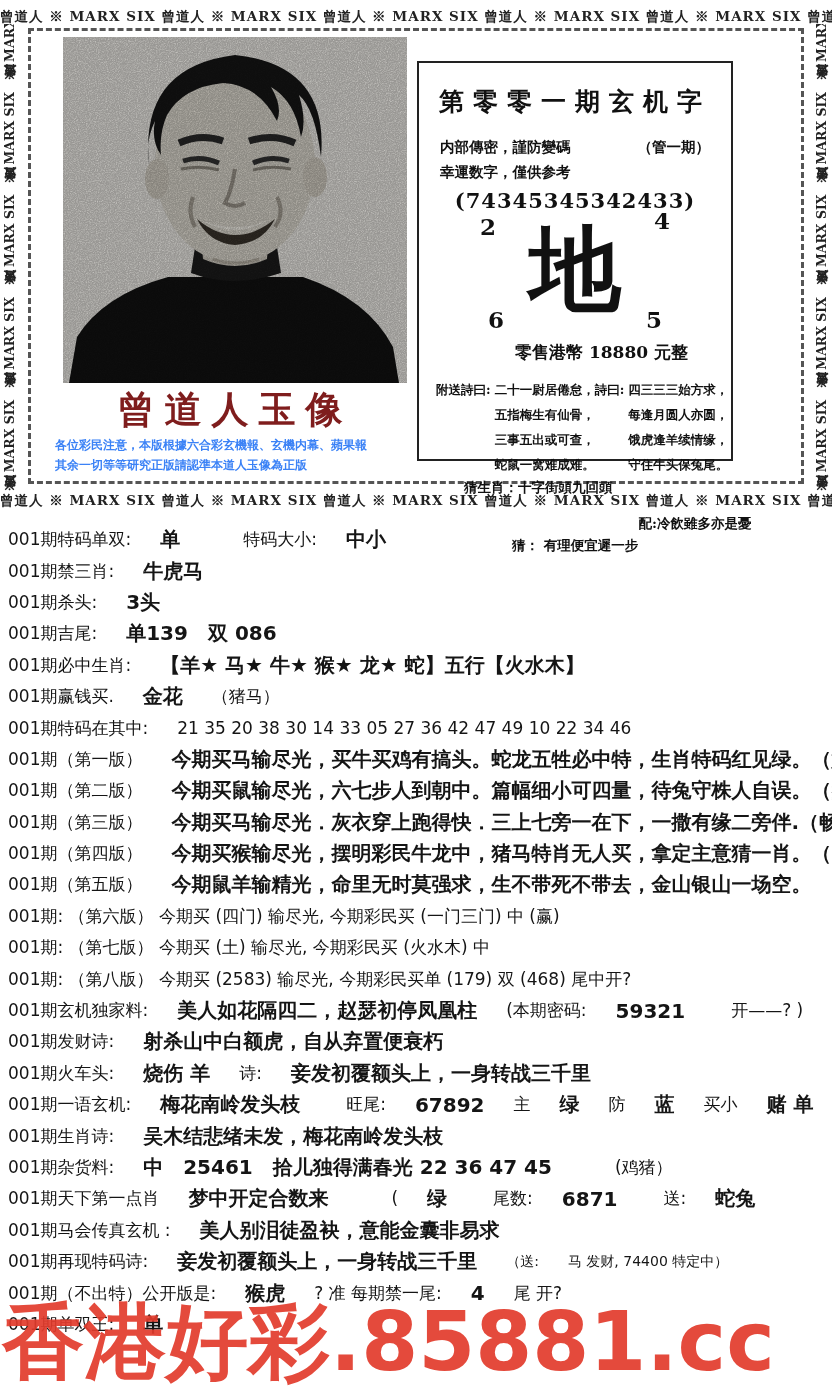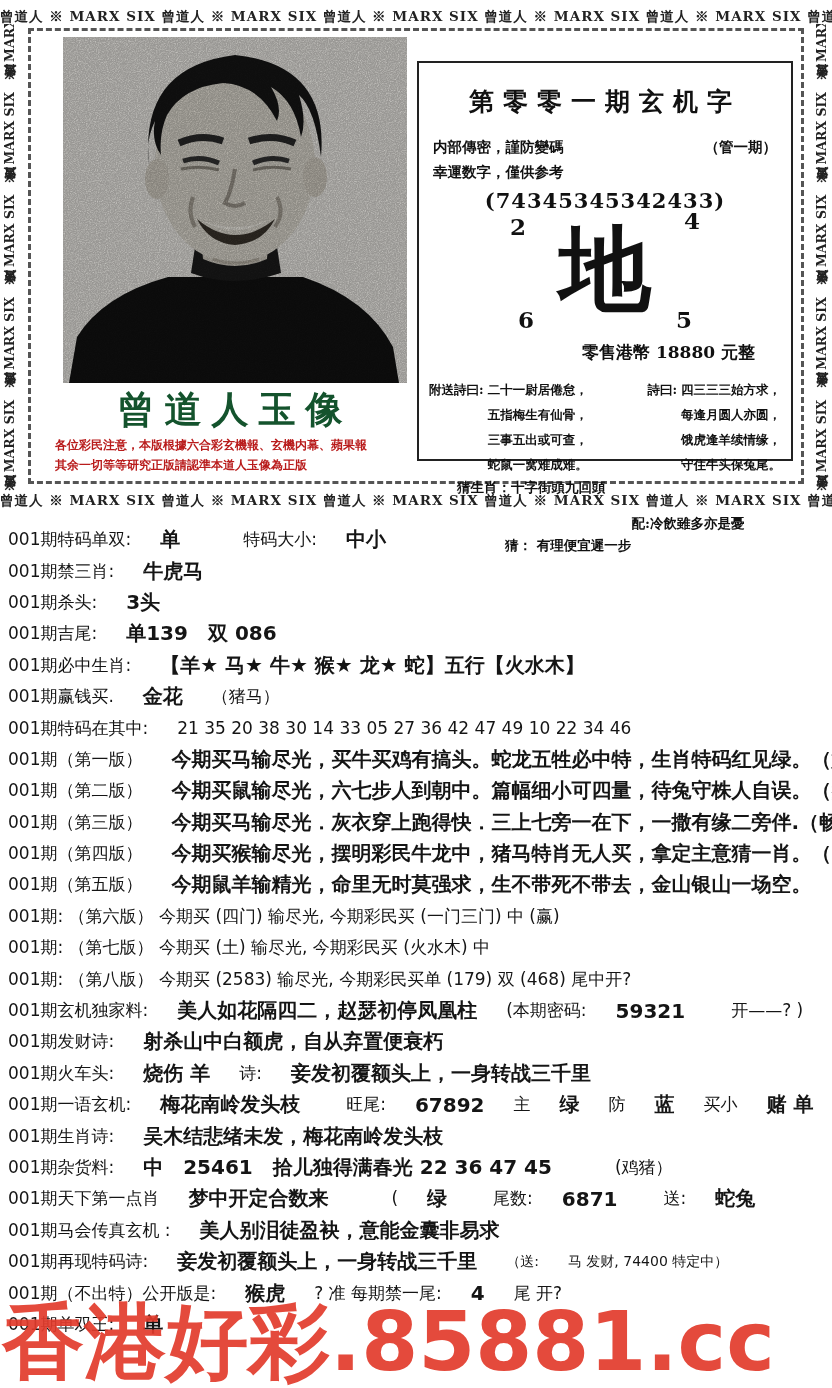--- a/index.html
+++ b/index.html
@@ -13,25 +13,25 @@
   .side{position:absolute;top:24px;height:474px;overflow:hidden;white-space:nowrap;
         font-family:"DejaVu Serif",serif;font-weight:bold;font-size:12.5px;color:#222;
         writing-mode:vertical-rl;transform:rotate(180deg);}
   .side-left{left:1px;}
   .side-right{right:1px;}
   
   .panel{position:absolute;left:28px;top:28px;width:776px;height:456px;border:3px dashed #555;
          box-sizing:border-box;background:#fff;}
   .photo-col{position:absolute;left:18px;top:6px;width:372px;display:flex;flex-direction:column;align-items:center;}
   .photo-frame{width:344px;height:346px;overflow:hidden;}
-  .caption{font-size:37px;font-weight:bold;letter-spacing:10px;font-family:Liberation Mono, monospace;margin-top:2px;color:#14532d;}
-  .notes{font-size:12px;font-weight:bold;line-height:1.7;font-family:"DejaVu Serif",serif;align-self:flex-start;margin-left:6px;color:#b91c1c;}
-  
-  .mystery-box{position:absolute;left:386px;top:30px;width:376px;height:400px;border:2px solid #222;
-               box-sizing:border-box;padding:4px 10px;font-family:"DejaVu Serif",serif;color:#111;}
+  .caption{font-size:37px;font-weight:bold;letter-spacing:10px;font-family:Liberation Mono, monospace;margin-top:2px;color:#7f1d1d;}
+  .notes{font-size:12px;font-weight:bold;line-height:1.7;font-family:"DejaVu Serif",serif;align-self:flex-start;margin-left:6px;color:#3b82f6;}
+  
+  .mystery-box{position:absolute;left:386px;top:30px;width:316px;height:400px;border:2px solid #222;
+               box-sizing:border-box;padding:4px 17px;font-family:"DejaVu Serif",serif;color:#111;}
   .box-title{text-align:center;font-size:25px;font-weight:bold;letter-spacing:9px;margin-top:18px;}
   .box-row1{display:flex;justify-content:space-between;font-size:14.5px;font-weight:bold;margin-top:20px;padding:0 4px;}
   .box-line2{font-size:14.5px;font-weight:bold;margin-top:6px;padding-left:4px;}
   .box-code{text-align:center;font-size:21px;letter-spacing:1px;margin-top:6px;font-weight:bold;}
   .glyph-grid{position:relative;width:230px;height:112px;margin:2px auto 0;}
   .corner{position:absolute;font-size:23px;font-weight:bold;}
   .corner-tl{left:20px;top:-2px;}
   .corner-tr{right:20px;top:-8px;}
   .corner-bl{left:28px;bottom:-6px;}
   .corner-br{right:28px;bottom:-6px;}

